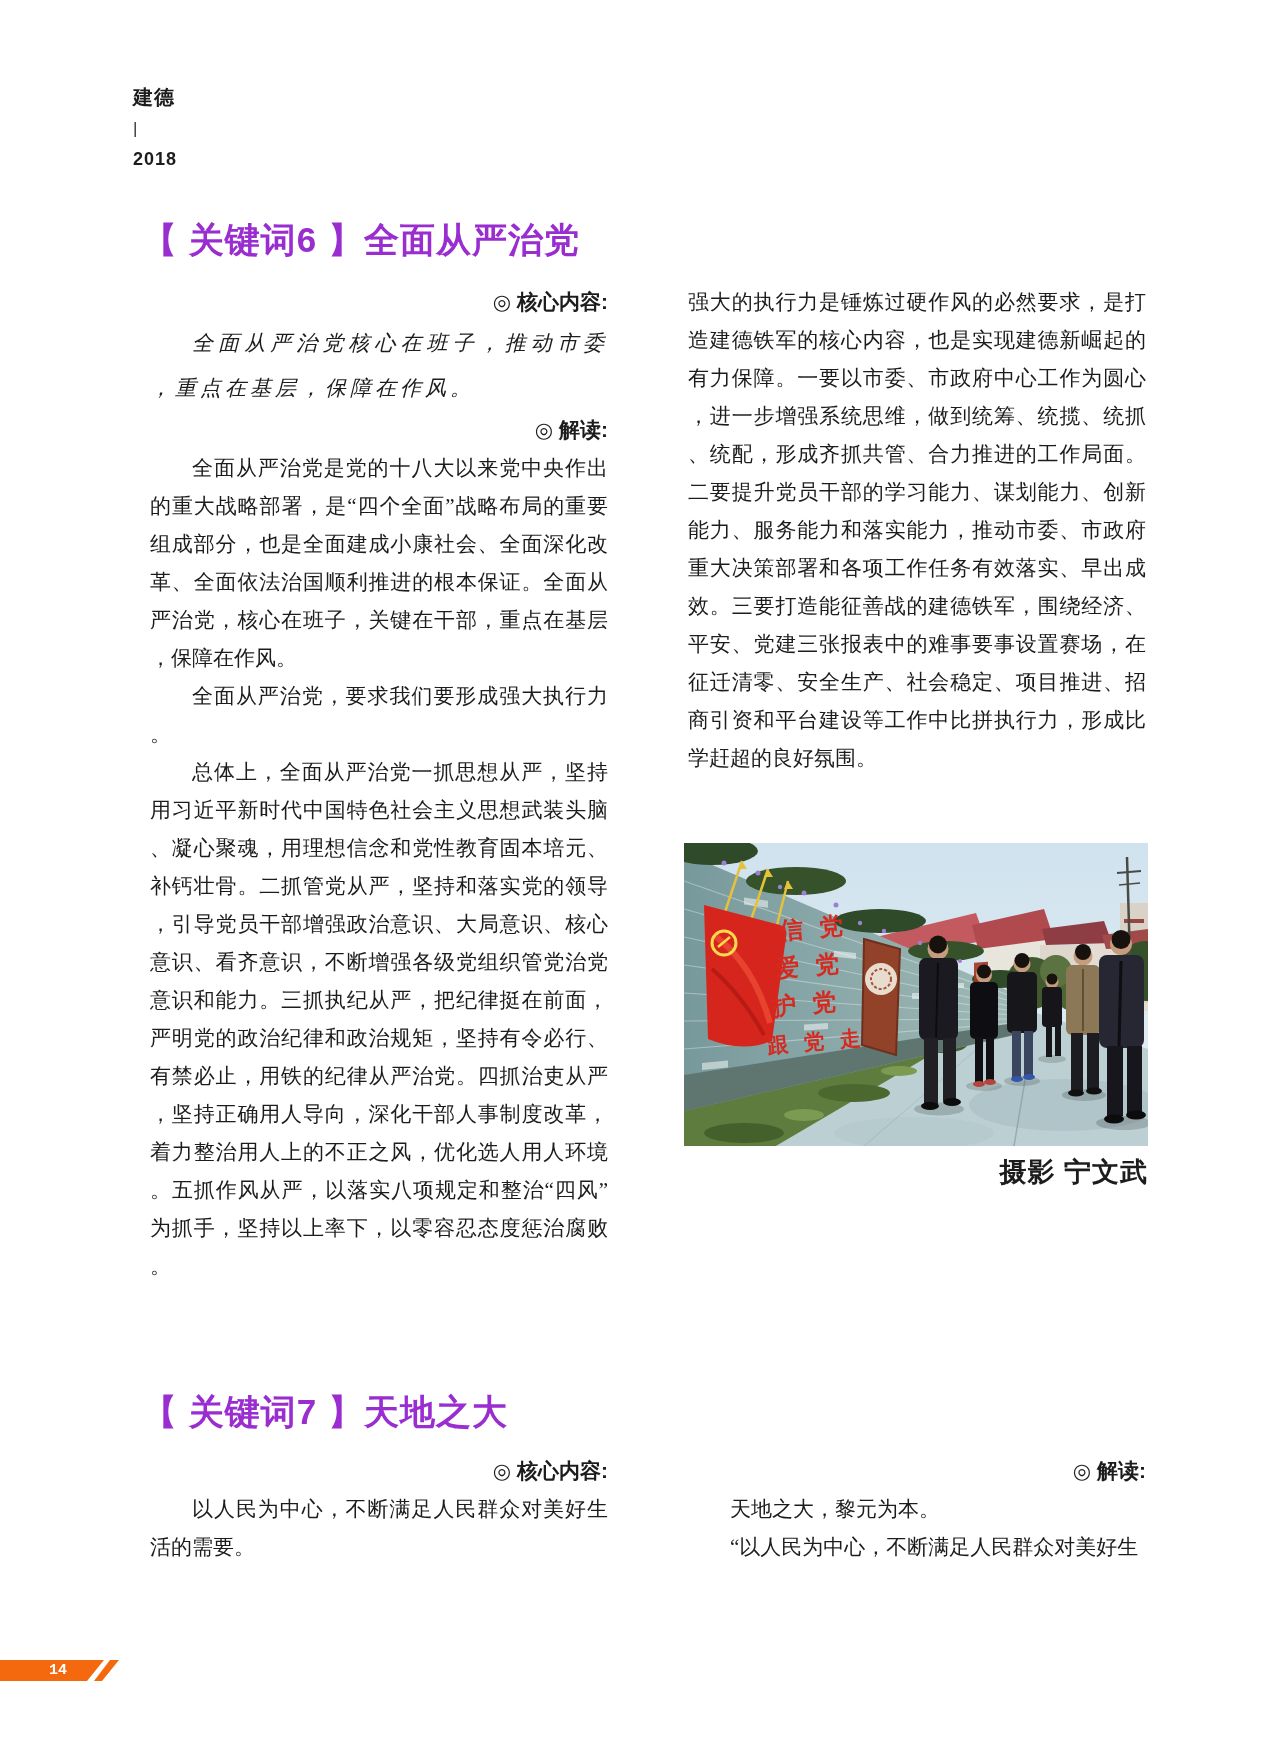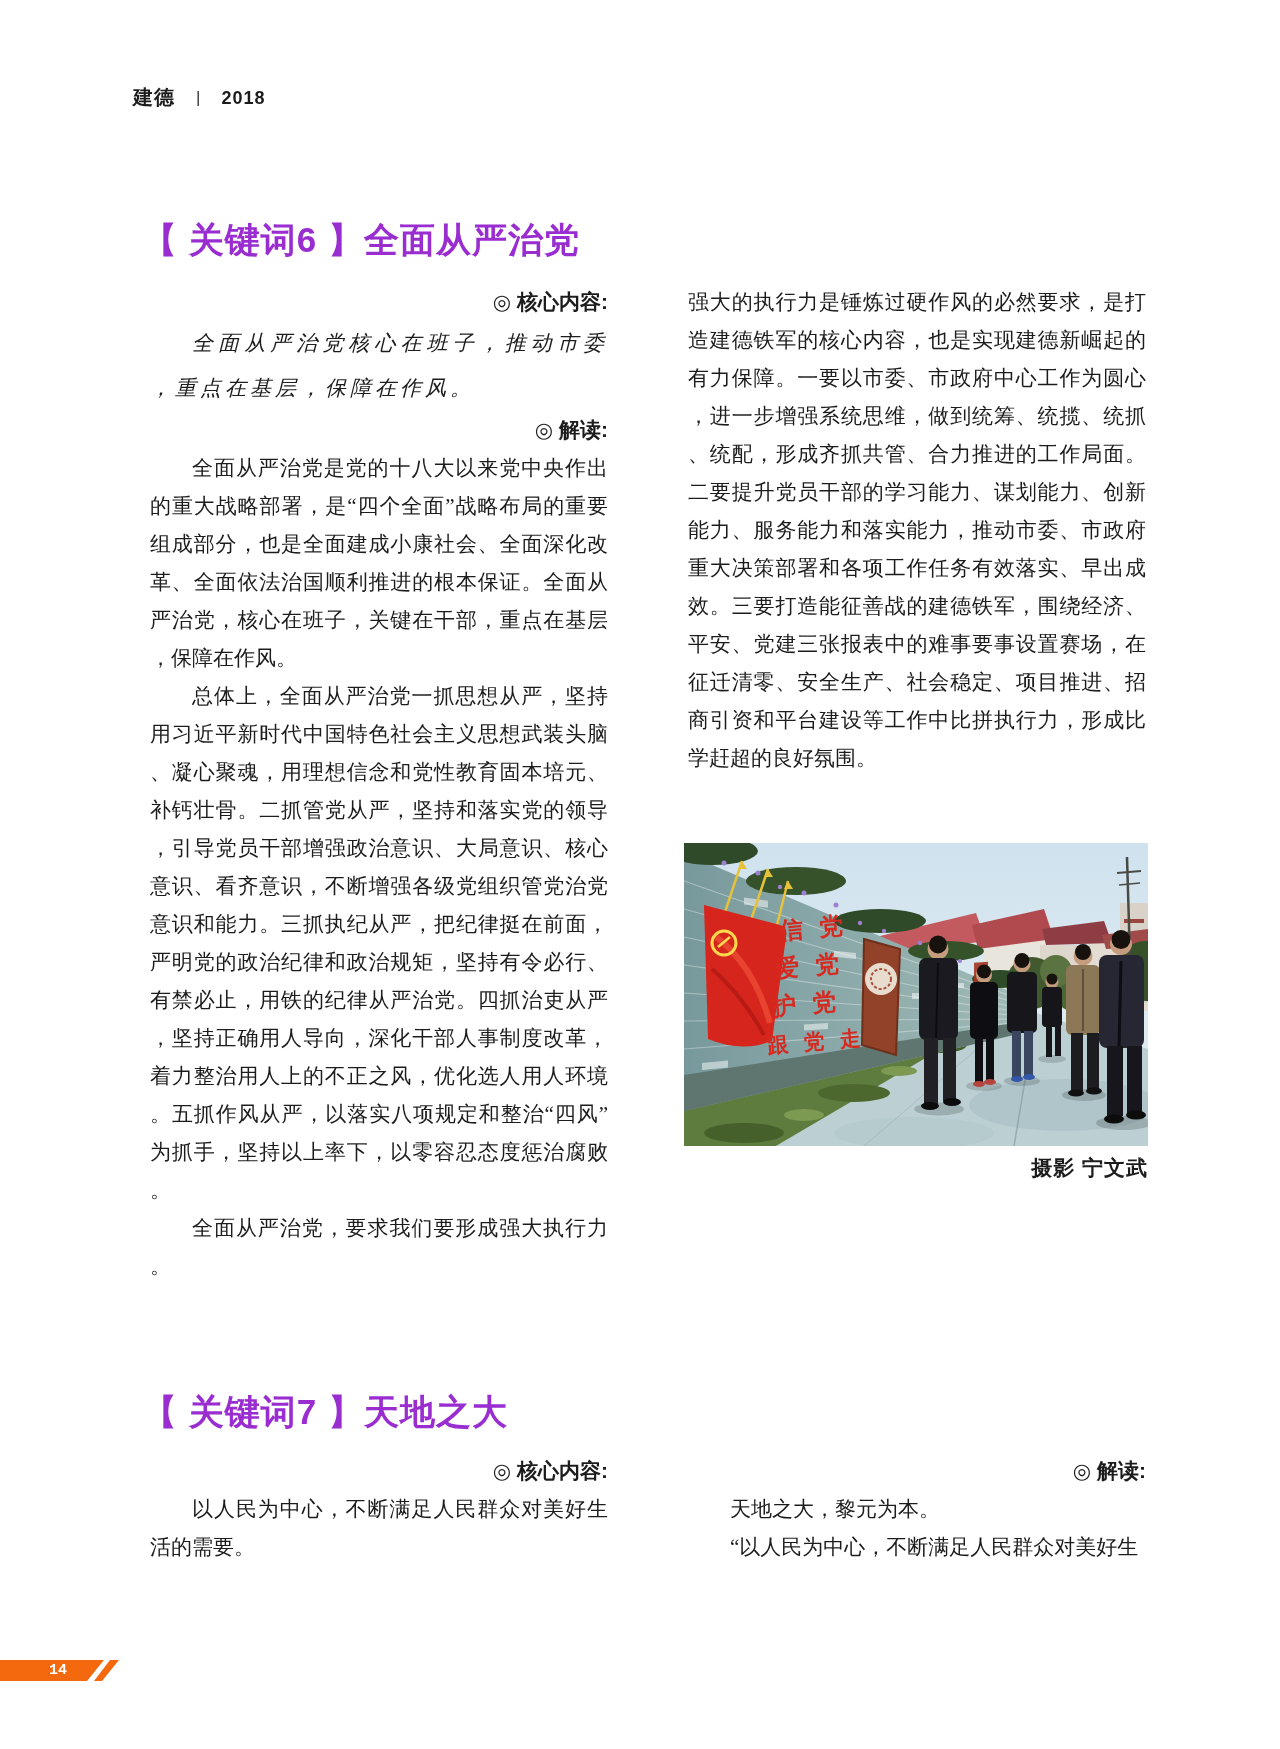--- a/index.html
+++ b/index.html
@@ -2,22 +2,23 @@
 <html><head>
 <meta charset="utf-8">
 <style>
   html,body{margin:0;padding:0;background:#888;}
   .page{
     position:relative;width:1280px;height:1749px;background:#ffffff;
     font-family:"Liberation Serif","DejaVu Serif",serif;color:#1c1c1c;
     overflow:hidden;margin:0 auto;
   }
   .masthead{
-    position:absolute;left:133px;top:84px;display:flex;align-items:baseline;gap:21px;
+    position:absolute;left:133px;top:84px;display:flex;align-items:baseline;gap:9px;
     font-family:"Liberation Sans","DejaVu Sans",sans-serif;
+    flex-direction:column;
   }
   .masthead .brand{font-size:20px;font-weight:bold;letter-spacing:1px;}
   .masthead .sep{font-size:17px;font-weight:400;color:#333;transform:translateY(-1px);}
   .masthead .year{font-size:18px;font-weight:bold;letter-spacing:1px;}
   .section-title{
     position:absolute;left:142px;
     font-family:"Liberation Sans","DejaVu Sans",sans-serif;
     font-size:35px;font-weight:bold;color:#9a2dd0;letter-spacing:1px;white-space:nowrap;
   }
   .title-6{top:194px;}
@@ -36,21 +37,21 @@
     font-weight:bold;font-size:21px;text-indent:2em;text-align:right;
   }
   .indent{text-indent:2em;}
   .kai{font-style:italic;letter-spacing:4px;line-height:45px;}
   .photo{
     position:absolute;left:684px;top:843px;width:464px;height:303px;background:#dfe8ec;
   }
   .photo svg{display:block;width:100%;height:100%;}
   .photo-caption{
     position:absolute;left:684px;top:1154px;width:464px;text-align:right;
-    font-family:"Liberation Sans","DejaVu Sans",sans-serif;font-weight:bold;font-size:21px;
+    font-family:"Liberation Sans","DejaVu Sans",sans-serif;font-weight:bold;font-size:27px;
     letter-spacing:1px;
   }
   .page-ribbon{position:absolute;left:0;top:1660px;width:120px;height:21px;}
   .page-num{
     position:absolute;left:28px;top:1661px;width:60px;text-align:center;
     font-family:Liberation Mono, monospace;font-weight:bold;
     font-size:15px;color:#ffffff;line-height:19px;
   }
   .mural-text{
     font-family:"Liberation Serif","DejaVu Serif",serif;font-weight:bold;
@@ -68,22 +69,22 @@
     <span class="year">2018</span>
   </div>
 
   <h1 class="section-title title-6">【 关键词6 】全面从严治党</h1>
 
   <div class="col col-left cols-top">
     <p class="doc-label">◎ 核心内容:</p>
     <p class="kai indent">全面从严治党核心在班子，推动市委，重点在基层，保障在作风。</p>
     <p class="doc-label">◎ 解读:</p>
     <p class="indent">全面从严治党是党的十八大以来党中央作出的重大战略部署，是“四个全面”战略布局的重要组成部分，也是全面建成小康社会、全面深化改革、全面依法治国顺利推进的根本保证。全面从严治党，核心在班子，关键在干部，重点在基层，保障在作风。</p>
+    <p class="indent">全面从严治党，要求我们要形成强大执行力。</p>
     <p class="indent">总体上，全面从严治党一抓思想从严，坚持用习近平新时代中国特色社会主义思想武装头脑、凝心聚魂，用理想信念和党性教育固本培元、补钙壮骨。二抓管党从严，坚持和落实党的领导，引导党员干部增强政治意识、大局意识、核心意识、看齐意识，不断增强各级党组织管党治党意识和能力。三抓执纪从严，把纪律挺在前面，严明党的政治纪律和政治规矩，坚持有令必行、有禁必止，用铁的纪律从严治党。四抓治吏从严，坚持正确用人导向，深化干部人事制度改革，着力整治用人上的不正之风，优化选人用人环境。五抓作风从严，以落实八项规定和整治“四风”为抓手，坚持以上率下，以零容忍态度惩治腐败。</p>
-    <p class="indent">全面从严治党，要求我们要形成强大执行力。</p>
   </div>
 
   <div class="col col-right cols-top">
     <p>强大的执行力是锤炼过硬作风的必然要求，是打造建德铁军的核心内容，也是实现建德新崛起的有力保障。一要以市委、市政府中心工作为圆心，进一步增强系统思维，做到统筹、统揽、统抓、统配，形成齐抓共管、合力推进的工作局面。二要提升党员干部的学习能力、谋划能力、创新能力、服务能力和落实能力，推动市委、市政府重大决策部署和各项工作任务有效落实、早出成效。三要打造能征善战的建德铁军，围绕经济、平安、党建三张报表中的难事要事设置赛场，在征迁清零、安全生产、社会稳定、项目推进、招商引资和平台建设等工作中比拼执行力，形成比学赶超的良好氛围。</p>
   </div>
 
   <div class="photo">
     <svg viewBox="0 0 464 303" xmlns="http://www.w3.org/2000/svg">
       <defs>
         <linearGradient id="skyG" x1="0" y1="0" x2="0" y2="1">

